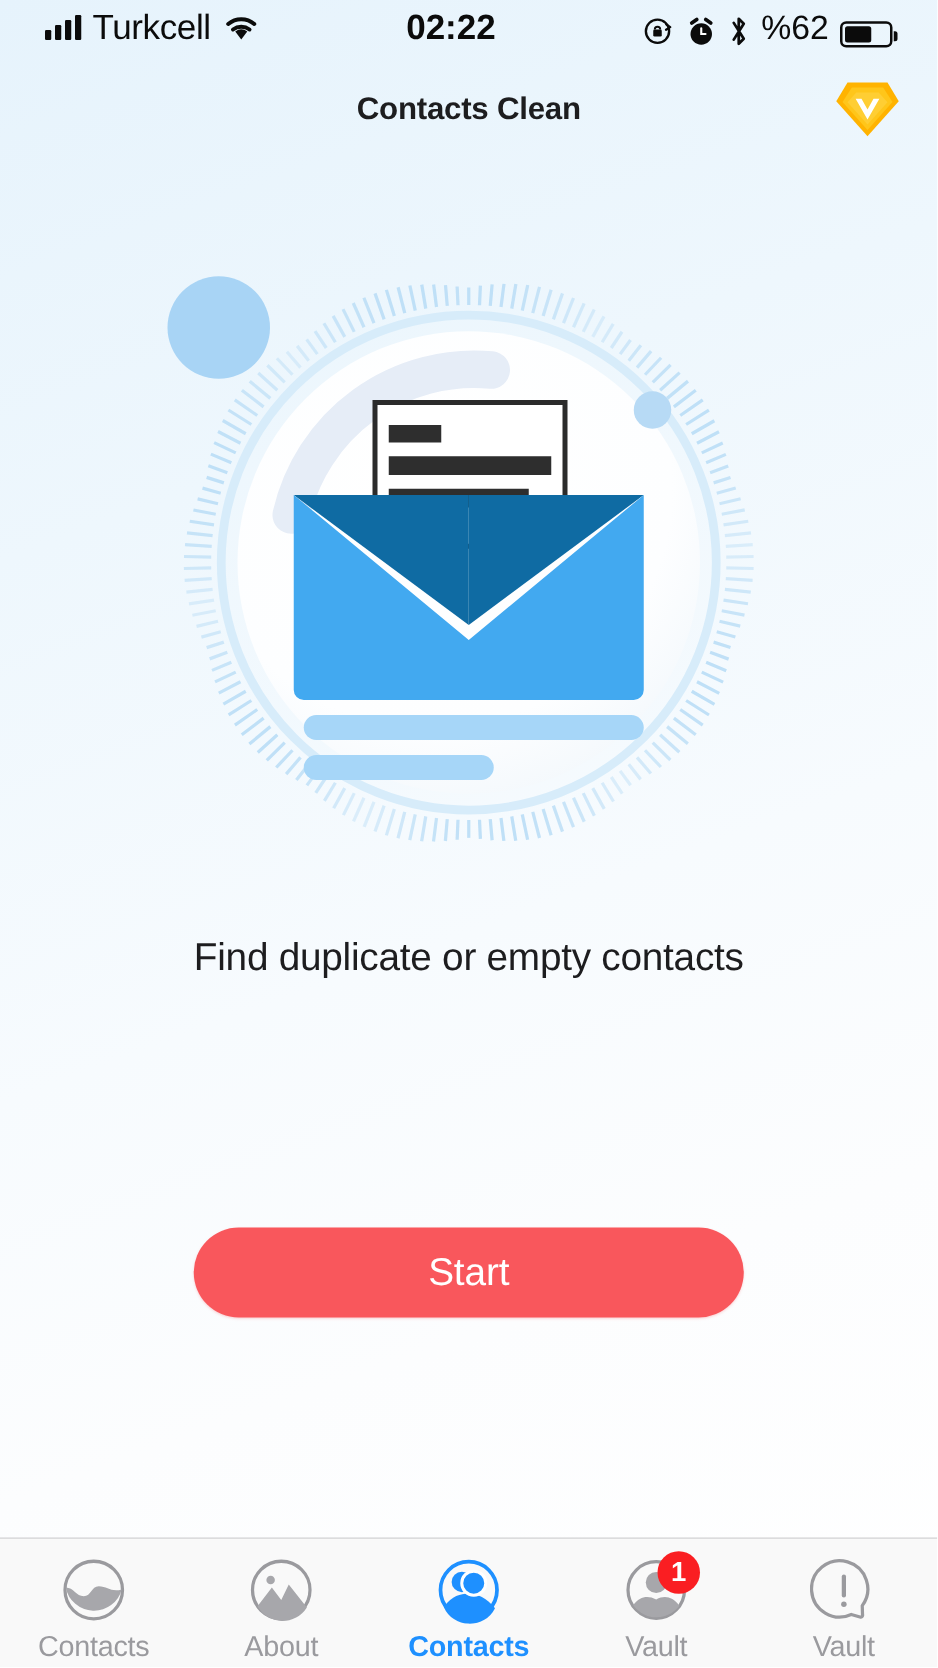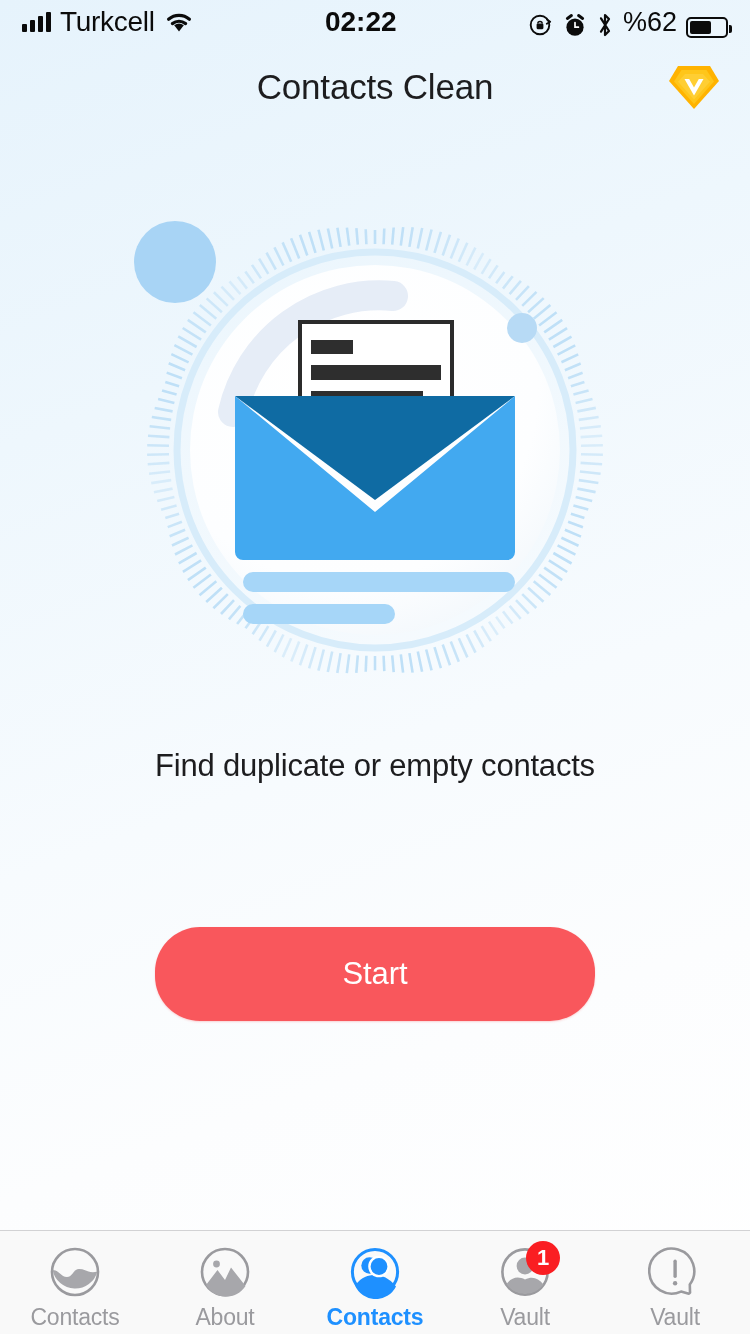--- a/index.html
+++ b/index.html
@@ -14,21 +14,21 @@
     position:relative;
     width:750px; height:1334px;
     background:linear-gradient(160deg,#e6f3fc 0%,#eef7fd 28%,#f7fbfe 55%,#fcfdfe 75%,#ffffff 100%);
     overflow:hidden;
   }
 
   
   #statusbar {
     position:absolute; top:0; left:0; width:750px; height:44px;
     display:flex; align-items:center;
-    padding:0 22px;
+    padding:0 36px;
     color:#0b0b0b;
   }
   .sb-left { display:flex; align-items:center; gap:9px; flex:0 0 auto; }
   .sb-center { flex:1 1 auto; display:flex; justify-content:center; align-items:center; }
   .sb-right { display:flex; align-items:flex-end; gap:9px; flex:0 0 auto; }
   .sb-time { font-size:28px; font-weight:bold; letter-spacing:0px; }
   .sb-carrier { font-size:28px; font-weight:400; letter-spacing:-0.3px; }
   .sb-pct { font-size:27px; font-weight:400; }
   .bars { display:flex; align-items:flex-end; gap:3px; height:20px; }
   .bars i { display:block; width:5px; background:#0b0b0b; border-radius:1px; }
@@ -45,21 +45,21 @@
     width:3px; height:8px; background:#0b0b0b; border-radius:0 2px 2px 0;
   }
   .battery span { display:block; height:100%; background:#0b0b0b; border-radius:2px; }
 
   
   #header {
     position:absolute; top:44px; left:0; width:750px; height:86px;
     display:flex; align-items:center; justify-content:center;
   }
   #page-title {
-    font-size:35px; font-weight:400; color:#1d1d1f; letter-spacing:-0.2px;
+    font-size:25px; font-weight:700; color:#1d1d1f; letter-spacing:-0.2px;
   }
   #premium-btn {
     position:absolute; right:28px; top:50%; transform:translateY(-50%);
     width:56px; height:56px; display:flex; align-items:center; justify-content:center;
     cursor:pointer;
   }
 
   
   #hero {
     position:absolute; left:0; top:200px; width:750px; height:500px;
@@ -68,22 +68,22 @@
 
   
   #tagline {
     position:absolute; left:0; top:748px; width:750px;
     text-align:center;
     font-size:31px; color:#1d1d1f; font-weight:400; letter-spacing:-0.2px;
   }
 
   
   #start-button {
-    position:absolute; left:155px; top:927px;
-    width:440px; height:94px;
+    position:absolute; left:155px; top:982px;
+    width:440px; height:72px;
     background:#f9575c;
     border:none; border-radius:45px;
     color:#ffffff; font-size:31px; font-family:"Liberation Sans", sans-serif;
     letter-spacing:-0.1px;
     cursor:pointer;
     box-shadow:0 1px 2px rgba(249,87,92,.25);
   }
 
   
   #tabbar {

